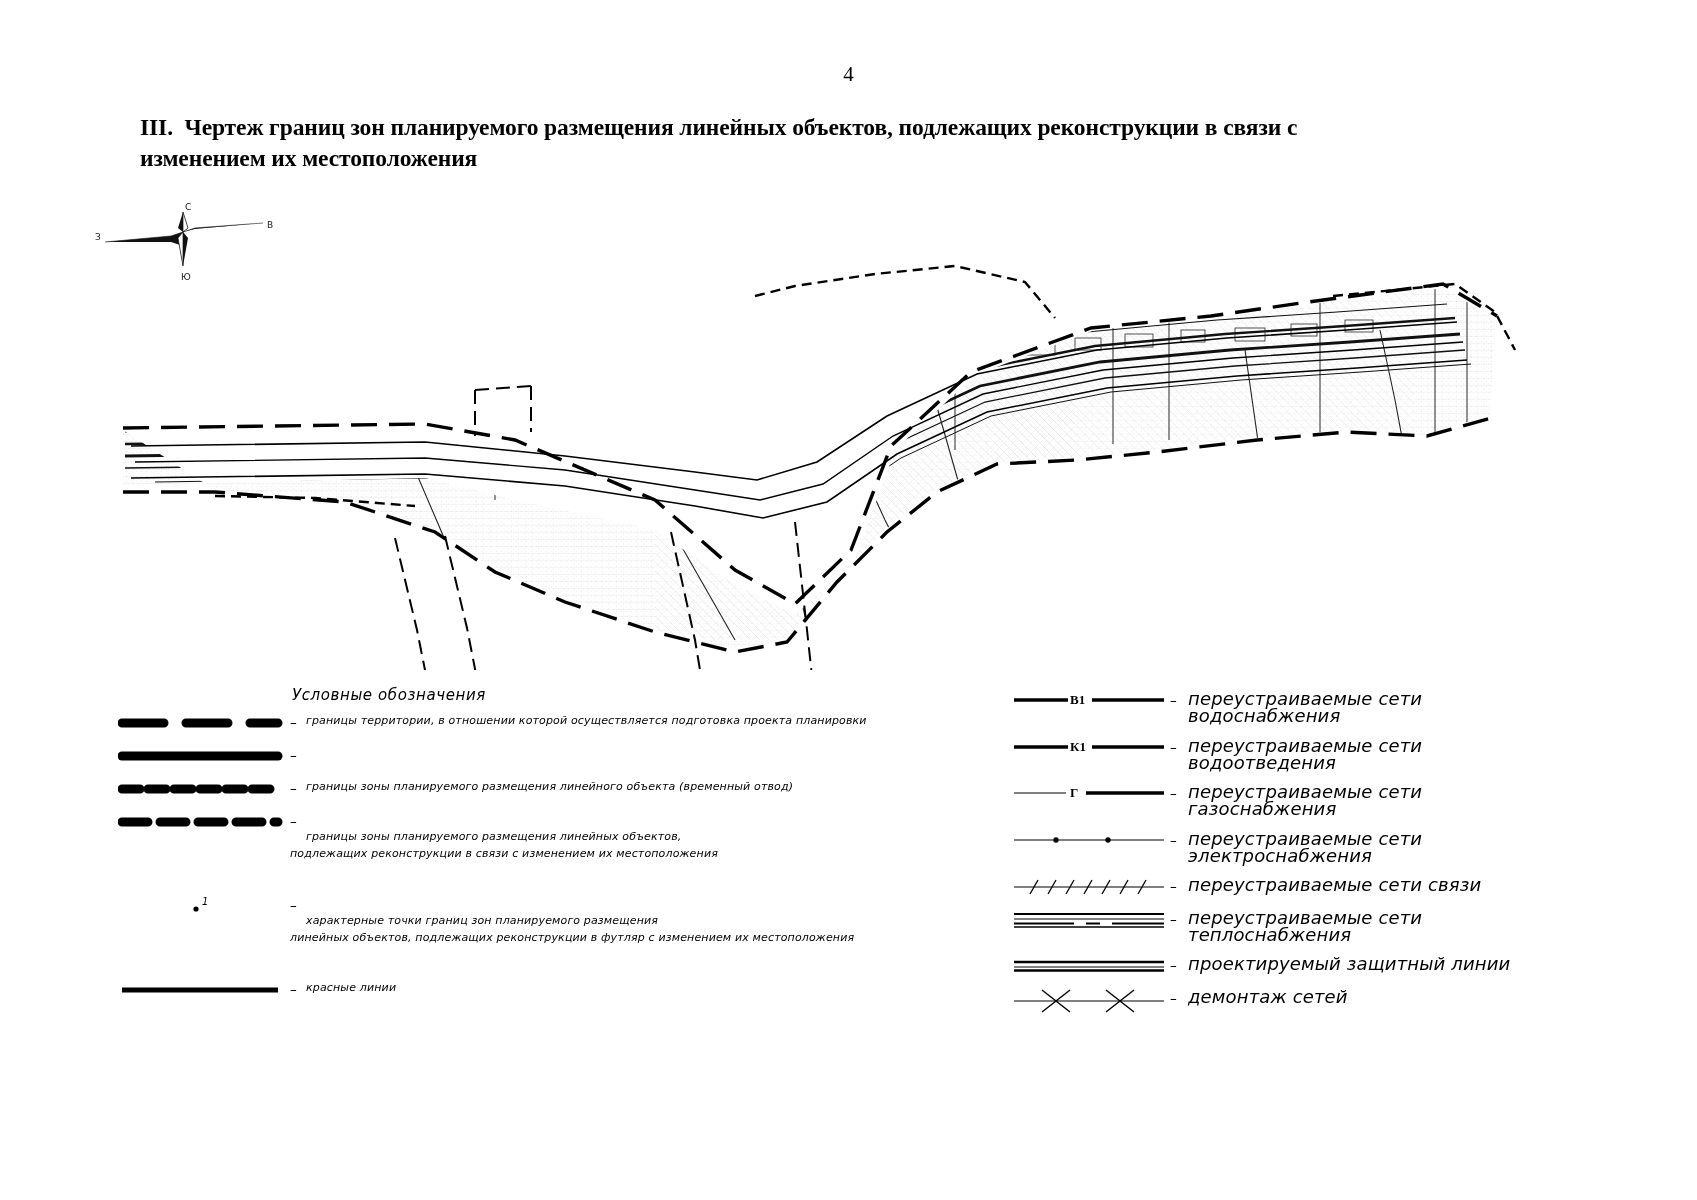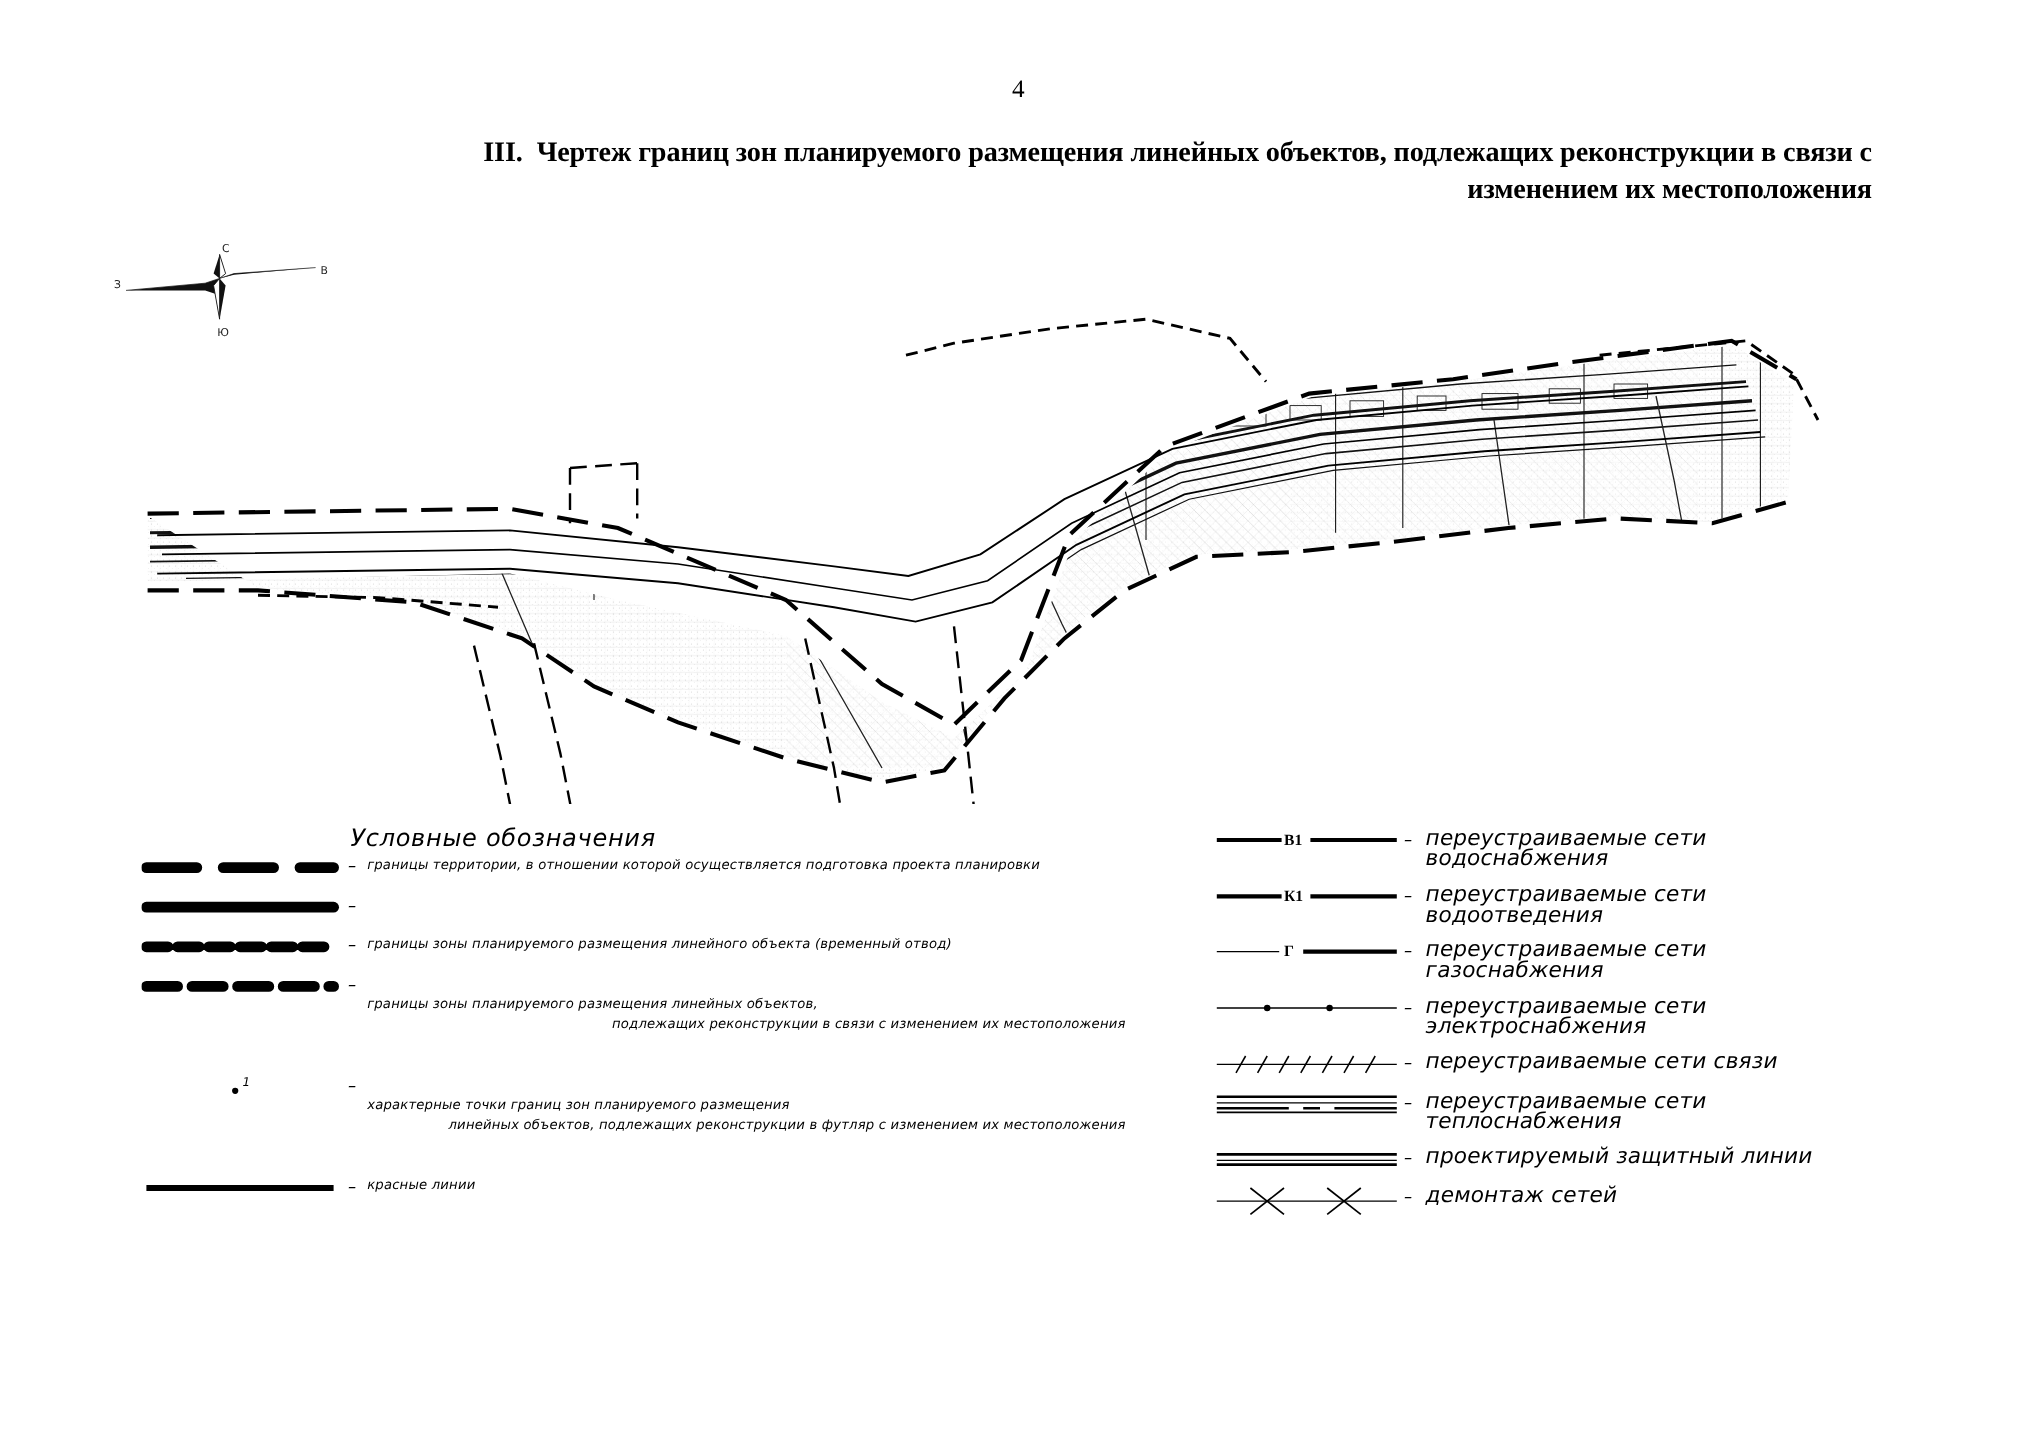--- a/index.html
+++ b/index.html
@@ -24,21 +24,21 @@
     width: 1697px;
     text-align: center;
     font-family: "Liberation Serif", serif;
     font-size: 21px;
   }
   .doc-title {
     position: absolute;
     top: 112px;
     left: 140px;
     width: 1420px;
-    text-align: right;
+    text-align: left;
     font-family: "Liberation Serif", serif;
     font-weight: bold;
     font-size: 23.5px;
     line-height: 1.30;
     letter-spacing: -0.1px;
   }
 
   
   #map-drawing {
     position: absolute;
@@ -56,21 +56,21 @@
     top: 676px;
     width: 1697px;
     height: 300px;
   }
   .legend-title {
     position: absolute;
     left: 292px;
     top: 10px;
     font-family: "DejaVu Sans", sans-serif;
     font-style: italic;
-    font-size: 20px;
+    font-size: 15px;
     letter-spacing: 0.6px;
   }
 
   .legend-col-left {
     position: absolute;
     left: 118px;
     top: 36px;
     width: 820px;
   }
   .legend-col-right {
@@ -115,21 +115,20 @@
   
   .legend-col-left .lg-sym { width: 172px; height: 22px; }
   .legend-col-left .lg-row { margin-bottom: 11px; }
   .legend-col-left .lg-row.two-line { margin-bottom: 16px; }
   .legend-col-left .lg-text.hang {
     text-indent: 0;
   }
   .legend-col-left .lg-text .l2 {
     display: block;
     margin-left: -16px;
-    text-align: right;
   }
 
   
   .legend-col-right .lg-sym { width: 158px; height: 20px; }
   .legend-col-right .lg-row { margin-bottom: 12.5px; }
   .legend-col-right .lg-dash { width: 18px; }
   .legend-col-right .lg-text { font-size: 18px; }
 </style>
 </head>
 <body>

